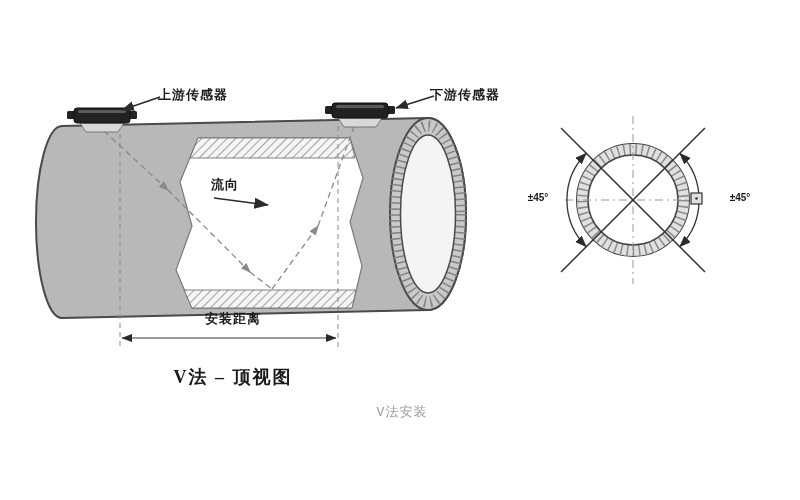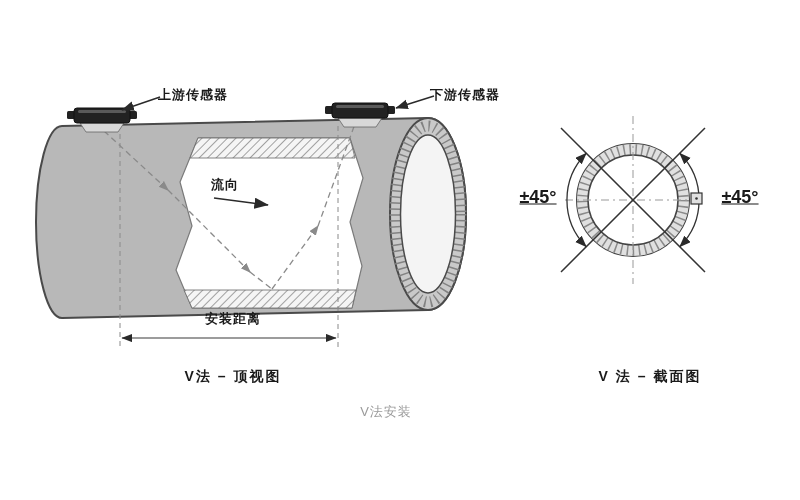--- a/index.html
+++ b/index.html
@@ -22,45 +22,45 @@
   .lbl {
     position: absolute;
     transform: translate(-50%, -50%);
     white-space: nowrap;
     color: #1a1a1a;
     font-size: 13px;
     font-weight: 600;
     letter-spacing: 1px;
   }
   .lbl.caption {
-    font-size: 14px;
+    font-size: 18px;
     font-weight: 700;
     letter-spacing: 2px;
+    font-family: Liberation Serif, serif;
   }
   .lbl.angle {
-    font-size: 18px;
+    font-size: 10px;
     font-weight: 600;
     letter-spacing: 0;
-    text-decoration: underline;
   }
   .lbl.fig-caption {
     font-weight: 400;
     color: #9a9a9a;
     letter-spacing: 1px;
   }
   
   .pos-upstream   { left: 193px; top: 95px; }
   .pos-downstream { left: 465px; top: 95px; text-align: right; }
   .pos-flow       { left: 225px; top: 185px; }
   .pos-distance   { left: 233px; top: 319px; text-align: right; }
   .pos-topview    { left: 233px; top: 377px; }
   .pos-angleL     { left: 538px; top: 197px; }
   .pos-angleR     { left: 740px; top: 197px; }
   .pos-section    { left: 650px; top: 377px; }
-  .pos-figcap     { left: 386px; top: 412px; }
+  .pos-figcap     { left: 402px; top: 412px; font-family: Liberation Mono, monospace; }
 </style>
 </head>
 <body>
 
 <div class="stage">
 
   <svg width="800" height="500" viewBox="0 0 800 500">
     <defs>
       <marker id="arrowBlk" markerWidth="10" markerHeight="8" refX="8.5" refY="3.5" orient="auto-start-reverse">
         <path d="M0,0 L9,3.5 L0,7 Z" fill="#2a2a2a"></path>
@@ -159,17 +159,16 @@
   </svg>
 
   <span class="lbl pos-upstream">上游传感器</span>
   <span class="lbl pos-downstream">下游传感器</span>
   <span class="lbl pos-flow">流向</span>
   <span class="lbl pos-distance">安装距离</span>
   <span class="lbl caption pos-topview">V法 – 顶视图</span>
 
   <span class="lbl angle pos-angleL">±45°</span>
   <span class="lbl angle pos-angleR">±45°</span>
-  <span class="lbl caption pos-section">V 法 – 截面图</span>
 
   <span class="lbl fig-caption pos-figcap">V法安装</span>
 
 </div>
 
 </body></html>

